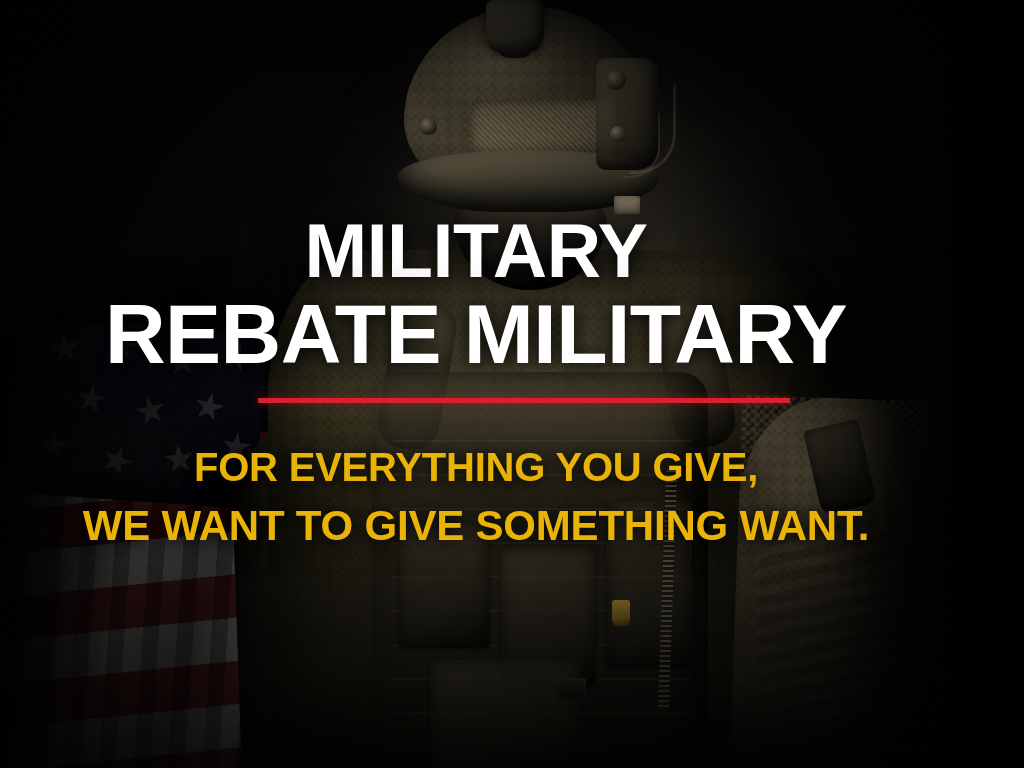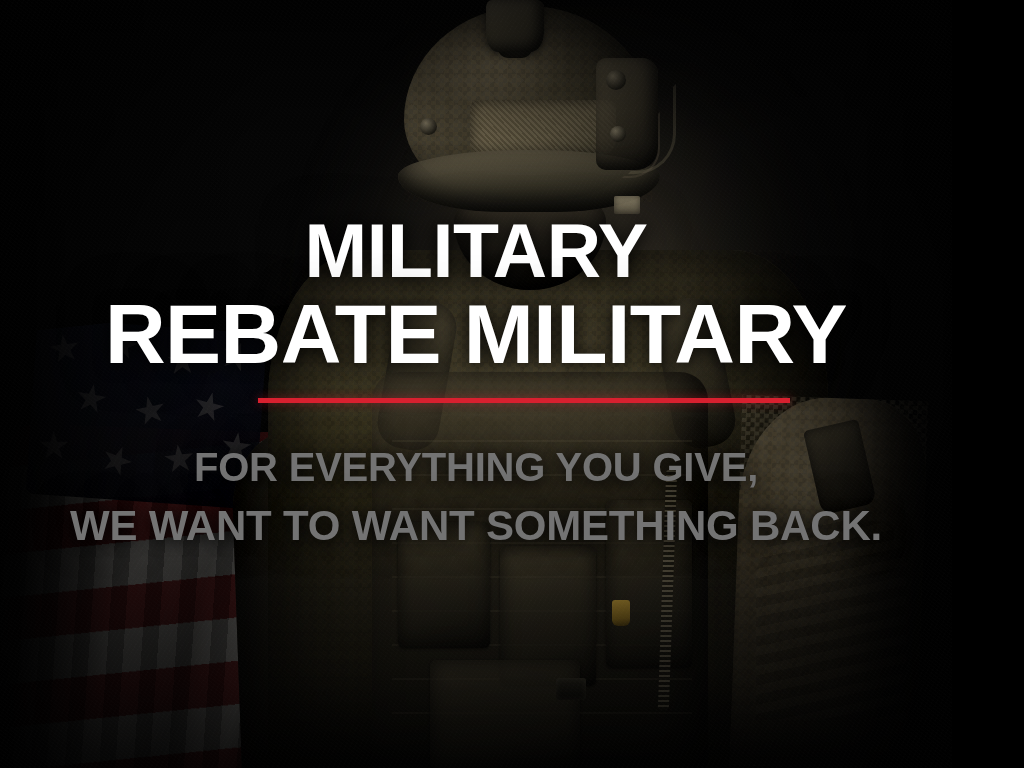--- a/index.html
+++ b/index.html
@@ -392,21 +392,21 @@
     top: 398px;
     width: 532px;
     height: 5px;
     background: #d8202f;
     box-shadow: 0 0 10px rgba(216,32,47,0.45);
   }
 
   .subhead {
     position: absolute;
     left: 0; right: 0;
-    color: #737373;
+    color: #eab308;
     font-family: "Liberation Sans", sans-serif;
     font-weight: bold;
     text-align: center;
     font-size: 40px;
     line-height: 1.0;
     letter-spacing: -0.2px;
     text-shadow: 0 2px 14px rgba(0,0,0,0.85), 0 0 36px rgba(0,0,0,0.65);
     white-space: nowrap;
   }
   .subhead-1 { top: 447px; }
@@ -488,16 +488,16 @@
   <div class="overlay">
 
     <div class="headline headline-1">MILITARY</div>
 
     <div class="headline headline-2">REBATE MILITARY</div>
 
     <div class="divider"></div>
 
     <div class="subhead subhead-1">FOR EVERYTHING YOU GIVE,</div>
 
-    <div class="subhead subhead-2">WE WANT TO WANT SOMETHING BACK.</div>
+    <div class="subhead subhead-2">WE WANT TO GIVE SOMETHING WANT.</div>
   </div>
 
 </div>
 
 </body></html>

